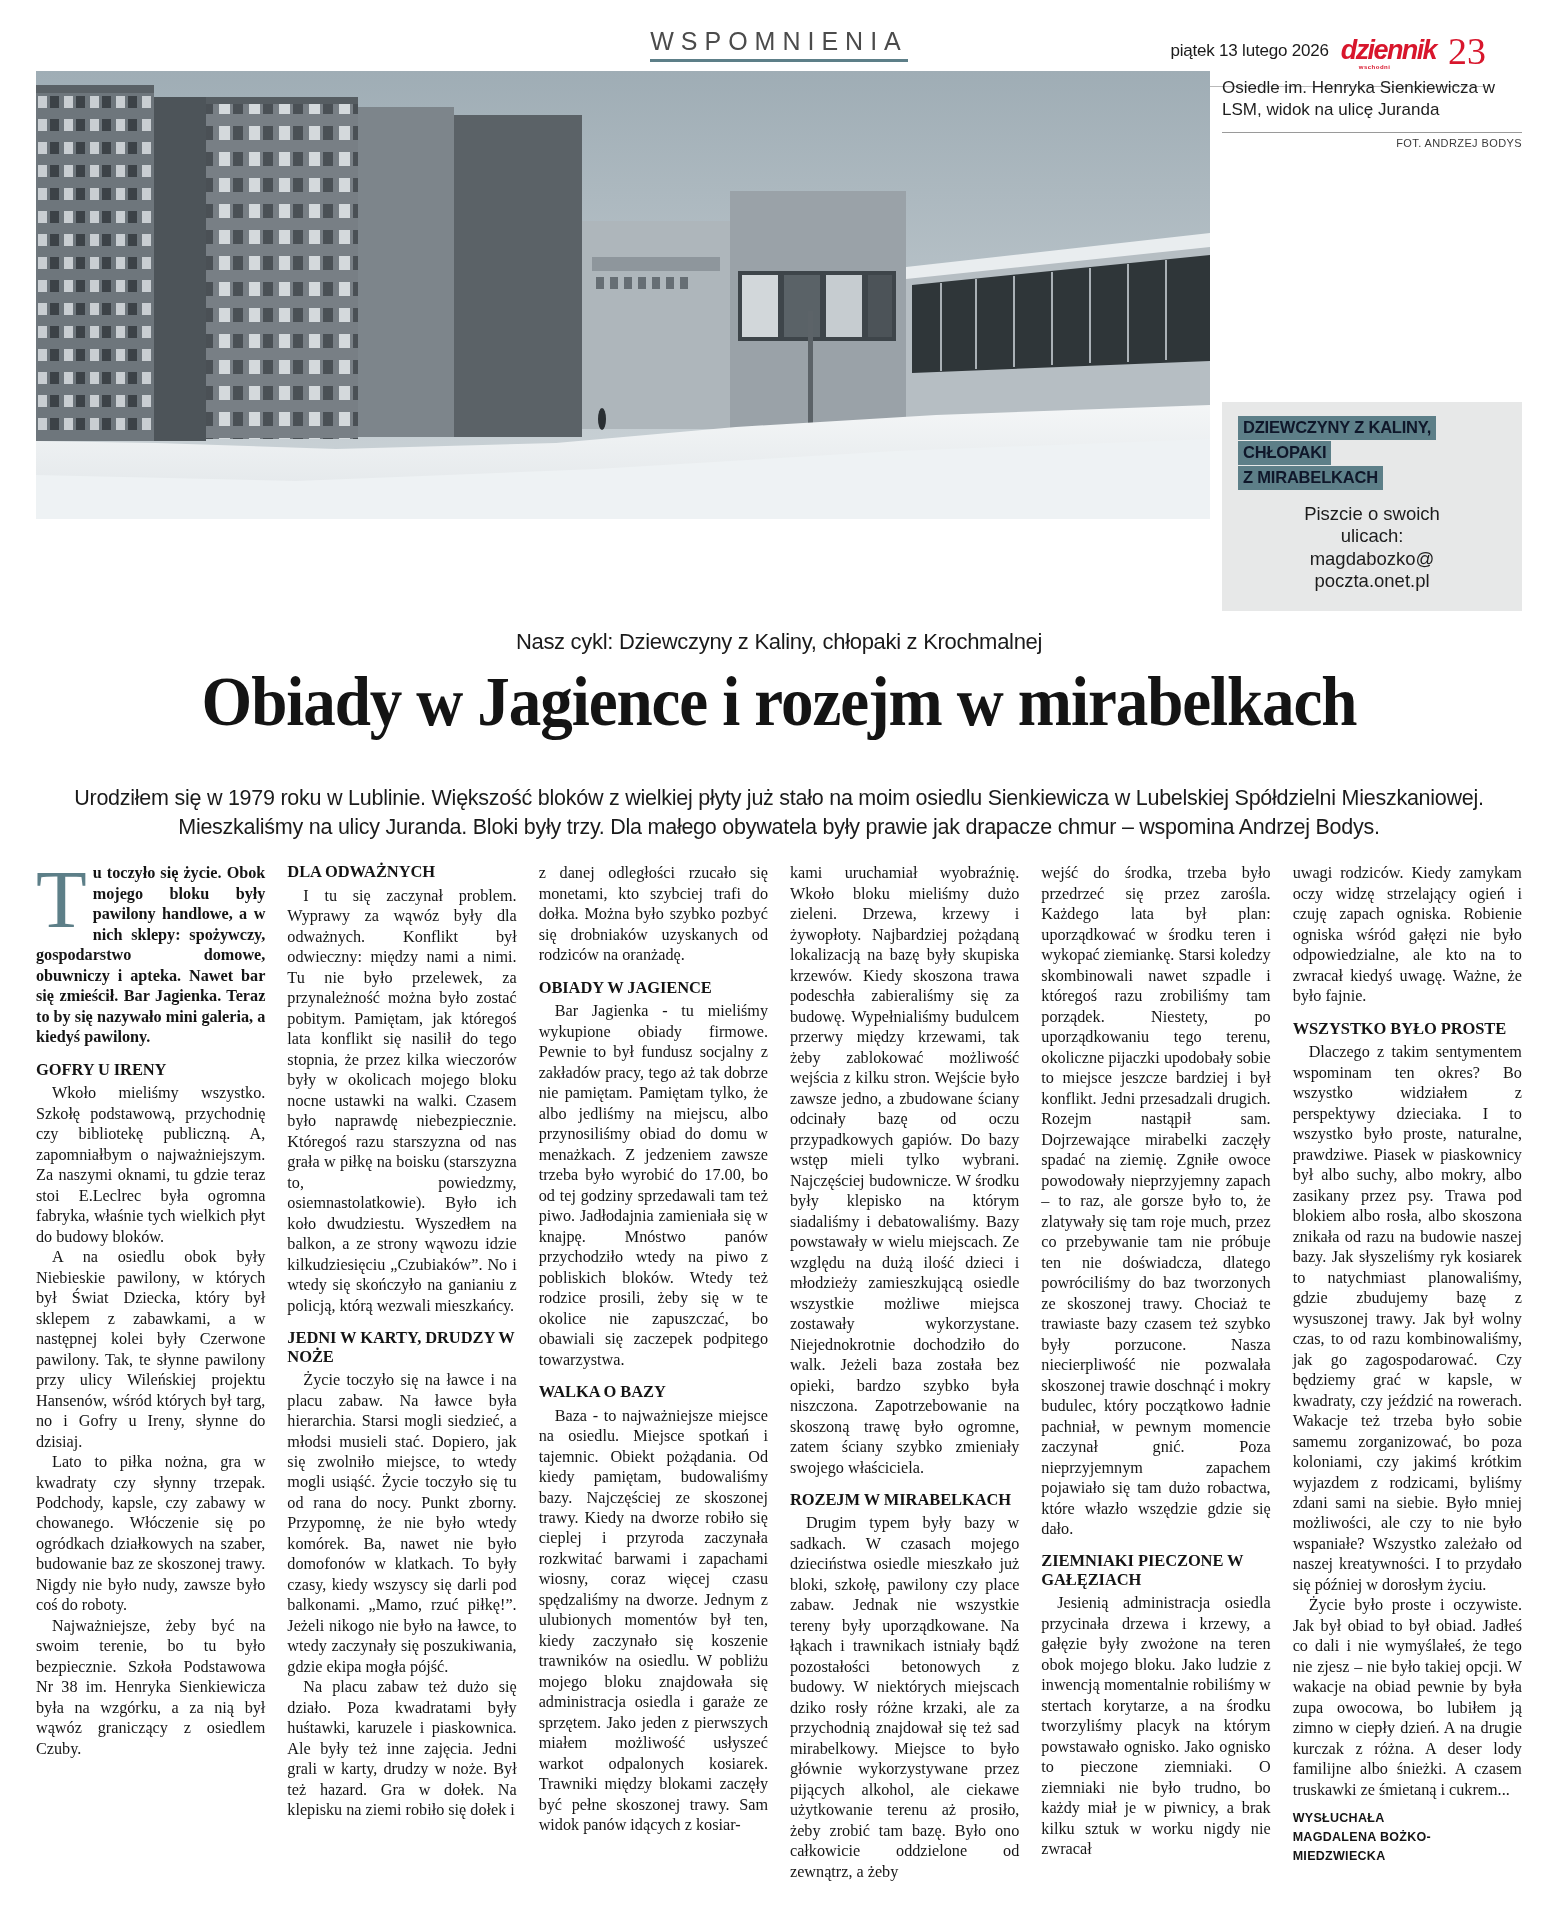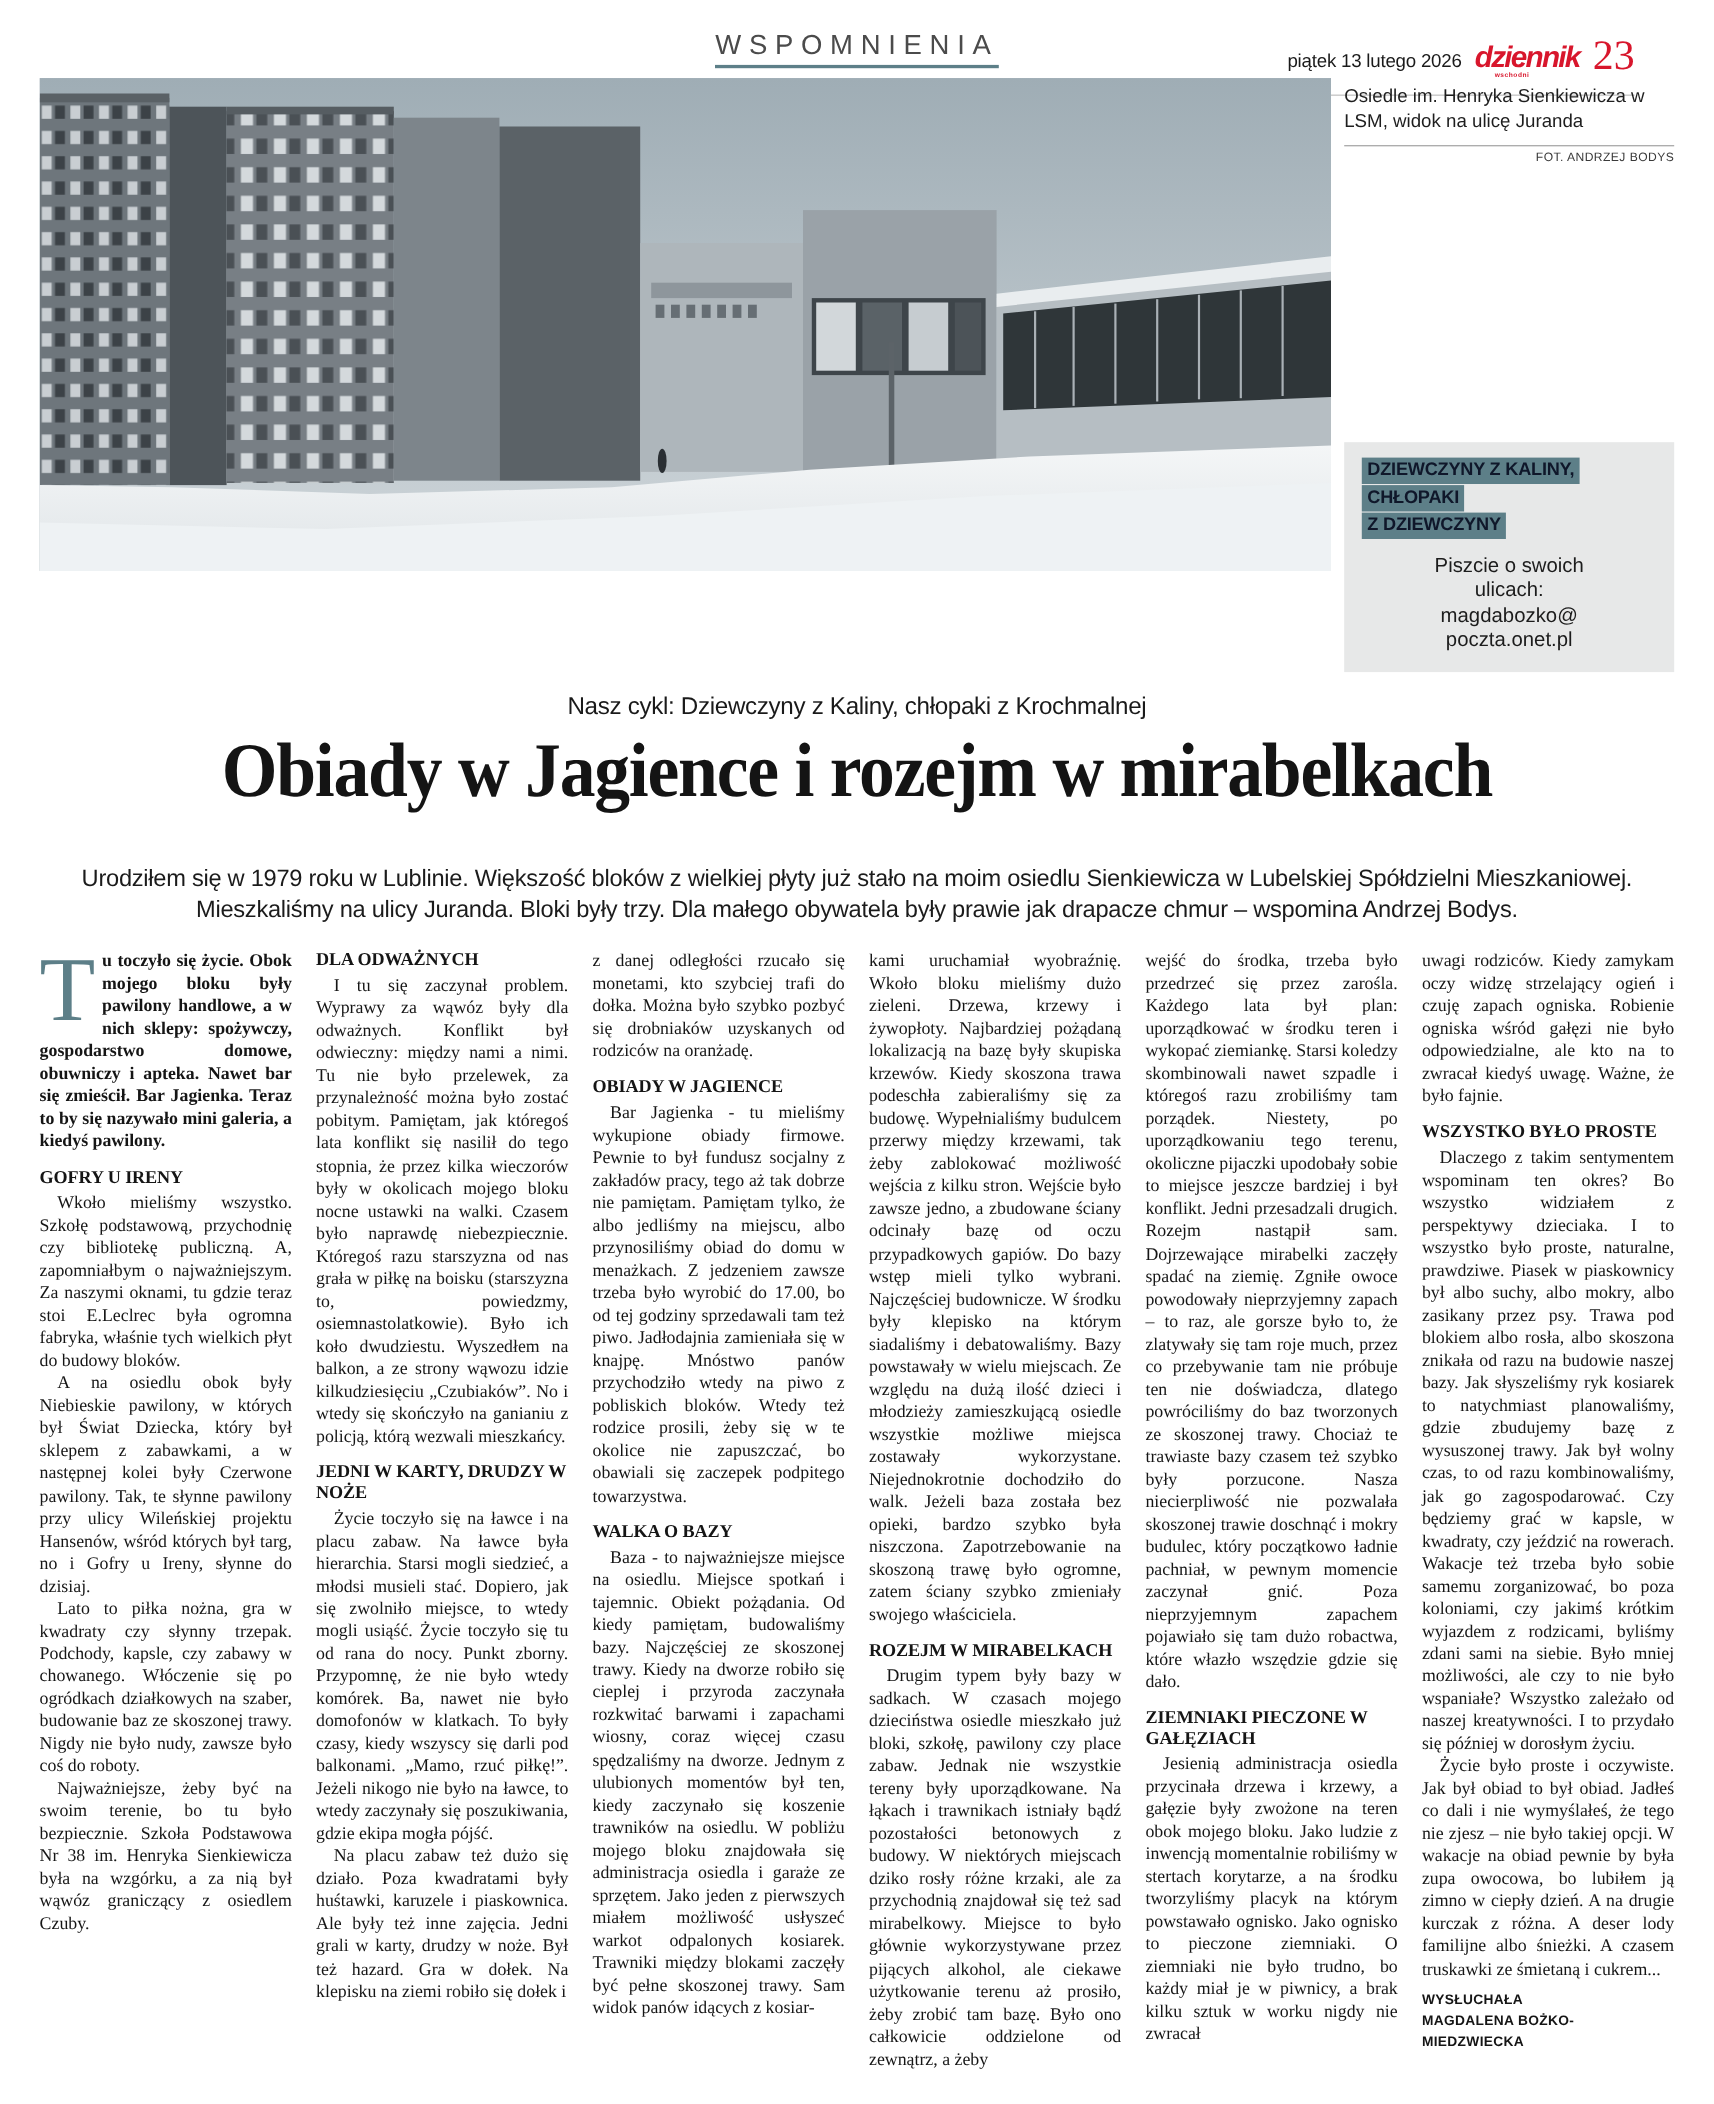--- a/index.html
+++ b/index.html
@@ -50,21 +50,21 @@
     line-height: 1;
     position: relative;
     z-index: 3;
     background: #fff;
   }
   .masthead-right {
     position: absolute;
     right: 36px;
     bottom: -4px;
     display: flex;
-    align-items: flex-end;
+    align-items: center;
     gap: 12px;
     background: #fff;
     padding-left: 14px;
     z-index: 4;
   }
   .date-text {
     font-family: "Liberation Sans", sans-serif;
     font-size: 17px;
     color: #1a1a1a;
     letter-spacing: -0.2px;
@@ -349,21 +349,21 @@
 
     <div class="sidebar">
       <div class="photo-caption">Osiedle im. Henryka Sienkiewicza w LSM, widok na ulicę Juranda</div>
       <div class="credit-rule"></div>
       <div class="photo-credit">FOT. ANDRZEJ BODYS</div>
 
       <div class="promo-box">
         <div class="promo-kicker">
           <span>DZIEWCZYNY Z KALINY,</span><br>
           <span>CHŁOPAKI</span><br>
-          <span>Z DZIEWCZYNY</span>
+          <span>Z MIRABELKACH</span>
         </div>
         <div class="promo-body">
           <div>Piszcie o swoich</div>
           <div>ulicach:</div>
           <div>magdabozko@</div>
           <div>poczta.onet.pl</div>
         </div>
       </div>
     </div>
   </div>

